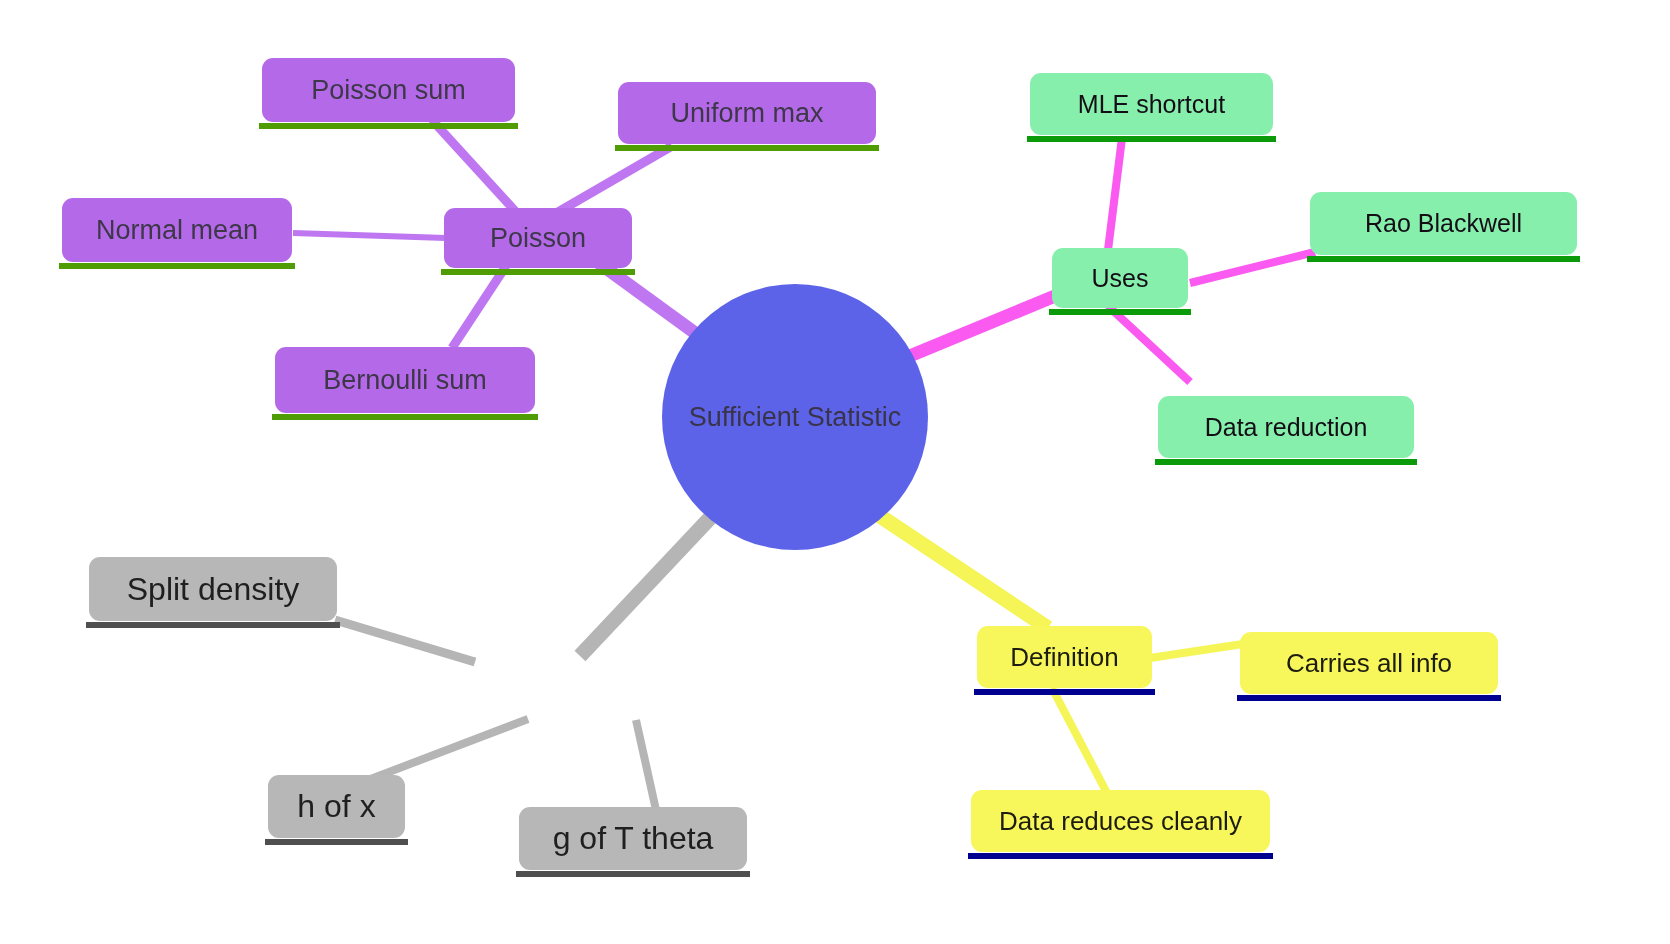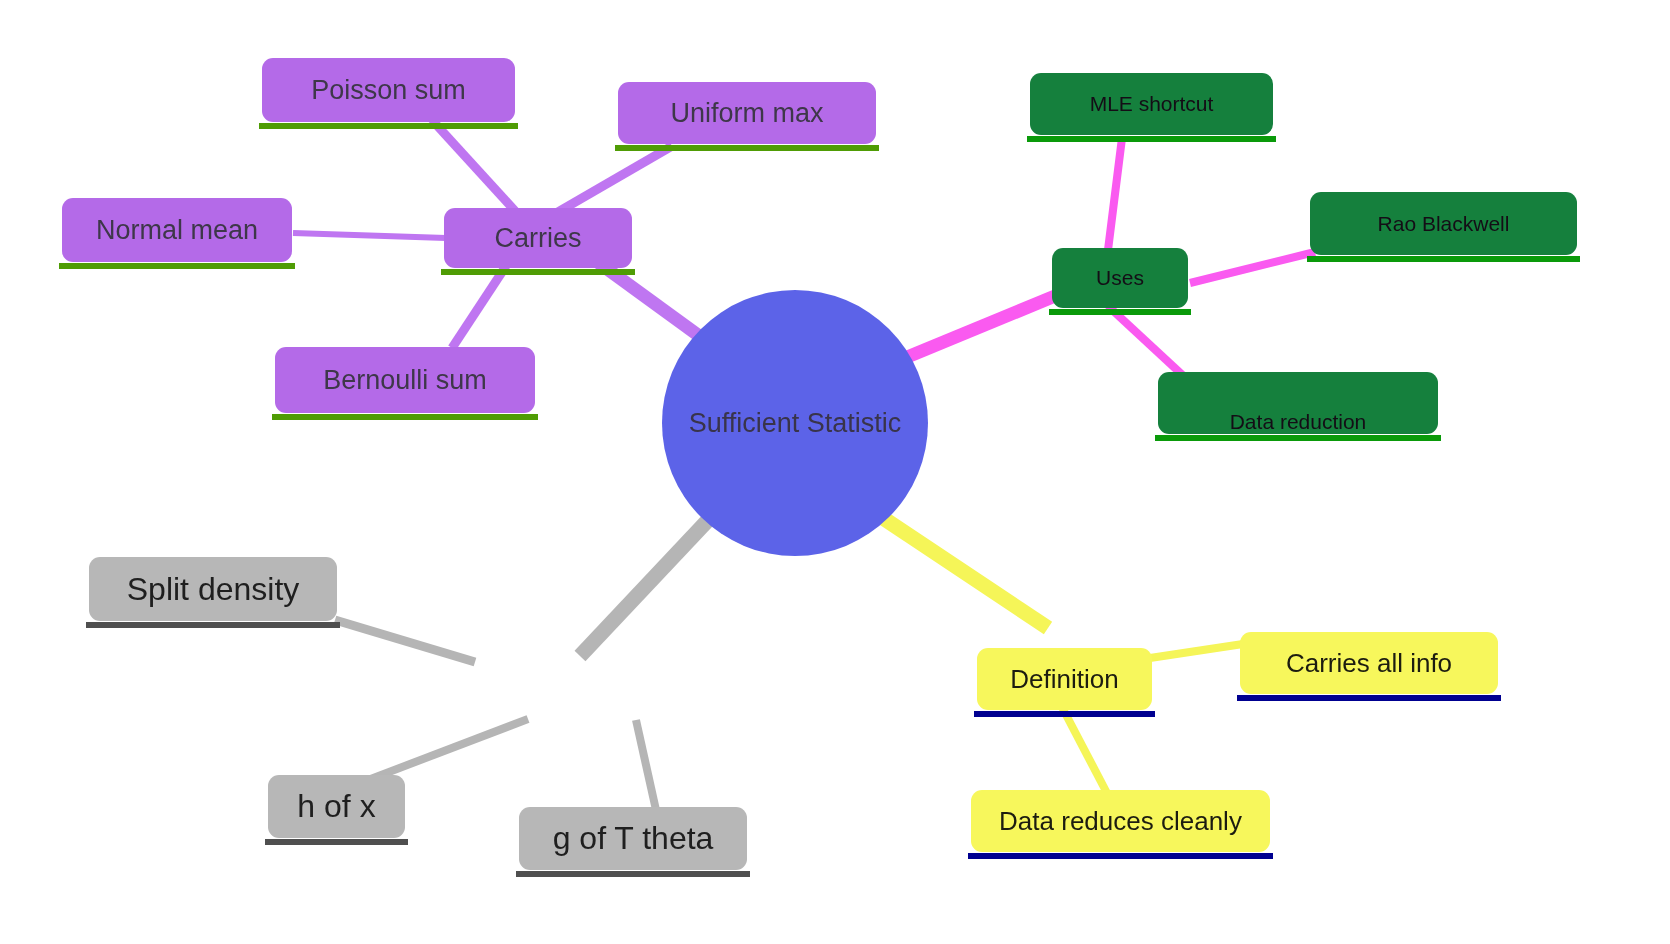--- a/index.html
+++ b/index.html
@@ -18,46 +18,46 @@
   .node .lbl{white-space:nowrap;}
 
   
   .box::after{
     content:"";position:absolute;left:-3px;right:-3px;bottom:-7px;height:6px;
   }
 
   
   .purple{background:#b46ae8;color:#3e3749;font-size:27px;}
   .purple::after{background:#4f9c05;}
-  .pink{background:#15803d;color:#140d16;font-size:21px;}
+  .pink{background:#86efac;color:#140d16;font-size:25px;}
   .pink::after{background:#0a9a0a;}
   .yellow{background:#f7f75c;color:#1c1c10;font-size:26px;}
   .yellow::after{background:#000090;}
   .gray{background:#b7b7b7;color:#1f1f1f;font-size:32px;}
   .gray::after{background:#4f4f4f;}
 
   .center-circle{
     background:#5c63e8;border-radius:50%;
     color:#39344a;font-size:27px;
-    left:662px;top:290px;width:266px;height:266px;
+    left:662px;top:284px;width:266px;height:266px;
   }
 
   
   #n-poisson      {left:262px;top:58px;width:253px;height:64px;}
   #n-uniform      {left:618px;top:82px;width:258px;height:62px;}
   #n-normal       {left:62px;top:198px;width:230px;height:64px;}
   #n-examples     {left:444px;top:208px;width:188px;height:60px;}
   #n-bernoulli    {left:275px;top:347px;width:260px;height:66px;}
 
   #n-mle          {left:1030px;top:73px;width:243px;height:62px;}
   #n-rao          {left:1310px;top:192px;width:267px;height:63px;}
   #n-uses         {left:1052px;top:248px;width:136px;height:60px;}
-  #n-datared      {left:1158px;top:372px;width:280px;height:62px;align-items:flex-end;}
+  #n-datared      {left:1158px;top:396px;width:256px;height:62px;}
 
-  #n-definition   {left:977px;top:648px;width:175px;height:62px;}
+  #n-definition   {left:977px;top:626px;width:175px;height:62px;}
   #n-carries      {left:1240px;top:612px;width:258px;height:62px;margin-top:20px;}
   #n-cleanly      {left:971px;top:790px;width:299px;height:62px;}
 
   #n-split        {left:89px;top:557px;width:248px;height:64px;}
   #n-factorization{left:435px;top:652px;width:258px;height:66px;}
   #n-hofx         {left:268px;top:775px;width:137px;height:63px;}
   #n-goft         {left:519px;top:807px;width:228px;height:63px;}
 </style>
 </head>
 <body>
@@ -93,21 +93,21 @@
       <line x1="528" y1="719" x2="368" y2="780" stroke-width="8"></line>
       <line x1="636" y1="720" x2="656" y2="810" stroke-width="8"></line>
     </g>
   </svg>
 
   <div class="node center-circle">
     <span class="lbl">Sufficient Statistic</span>
   </div>
 
   <div id="n-examples" class="node box purple">
-    <span class="lbl">Carries</span>
+    <span class="lbl">Poisson</span>
   </div>
   <div id="n-poisson" class="node box purple">
     <span class="lbl">Poisson sum</span>
   </div>
   <div id="n-uniform" class="node box purple">
     <span class="lbl">Uniform max</span>
   </div>
   <div id="n-normal" class="node box purple">
     <span class="lbl">Normal mean</span>
   </div>

